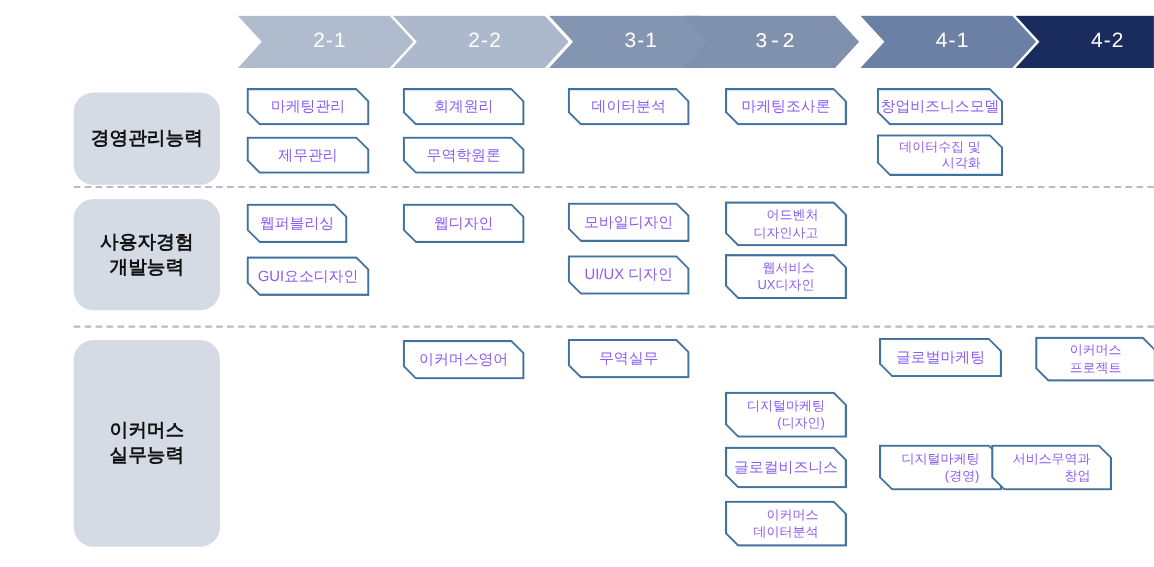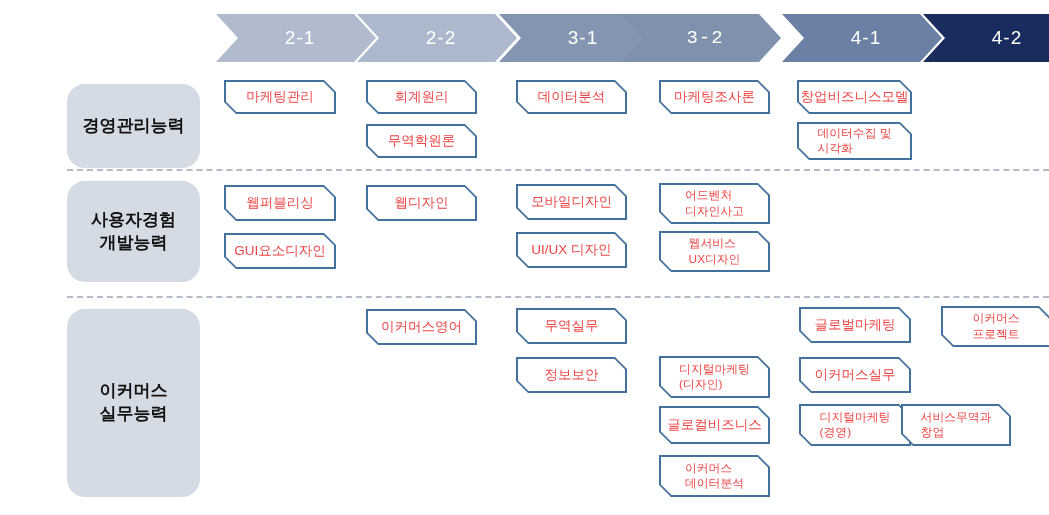--- a/index.html
+++ b/index.html
@@ -38,22 +38,22 @@
   }
   .d0{top:169px;} .d1{top:296px;}
   
   .course{
     position:absolute;background:#41719C;
     clip-path:polygon(0 0,calc(100% - 12px) 0,100% 12px,100% 100%,12px 100%,0 calc(100% - 12px));
   }
   .course .ci{
     position:absolute;inset:1.7px;background:#fff;
     clip-path:polygon(0 0,calc(100% - 11px) 0,100% 11px,100% 100%,11px 100%,0 calc(100% - 11px));
-    display:flex;align-items:center;justify-content:center;text-align:left;
-    font-size:13.5px;line-height:1.25;white-space:pre-line;color:#ef4444;
+    display:flex;align-items:center;justify-content:center;text-align:right;
+    font-size:13.5px;line-height:1.25;white-space:pre-line;color:#8b5cf6;
   }
   .course.sm .ci{font-size:11.8px;line-height:1.3;}
 </style>
 </head>
 <body>
 
 <div id="stage">
 
   <div class="chev c0">
       <span>2-1</span>
@@ -91,29 +91,32 @@
     </div>
   <div class="course" style="left:477px;top:80px;width:111px;height:34px">
       <div class="ci">데이터분석</div>
     </div>
   <div class="course" style="left:620px;top:80px;width:111px;height:34px">
       <div class="ci">마케팅조사론</div>
     </div>
   <div class="course" style="left:758px;top:80px;width:115px;height:34px">
       <div class="ci">창업비즈니스모델</div>
     </div>
+  <div class="course" style="left:185px;top:124px;width:112px;height:34px">
+      <div class="ci">제무관리</div>
+    </div>
   <div class="course" style="left:327px;top:124px;width:111px;height:34px">
       <div class="ci">무역학원론</div>
     </div>
   <div class="course sm" style="left:758px;top:122px;width:115px;height:38px">
       <div class="ci">데이터수집 및
 시각화</div>
     </div>
 
-  <div class="course" style="left:185px;top:185px;width:112px;height:36px">
+  <div class="course" style="left:185px;top:185px;width:92px;height:36px">
       <div class="ci">웹퍼블리싱</div>
     </div>
   <div class="course" style="left:327px;top:185px;width:111px;height:36px">
       <div class="ci">웹디자인</div>
     </div>
   <div class="course" style="left:477px;top:184px;width:111px;height:36px">
       <div class="ci">모바일디자인</div>
     </div>
   <div class="course sm" style="left:620px;top:183px;width:111px;height:41px">
       <div class="ci">어드벤처
@@ -136,29 +139,23 @@
   <div class="course" style="left:477px;top:308px;width:111px;height:36px">
       <div class="ci">무역실무</div>
     </div>
   <div class="course" style="left:760px;top:307px;width:112px;height:36px">
       <div class="ci">글로벌마케팅</div>
     </div>
   <div class="course sm" style="left:902px;top:306px;width:110px;height:41px">
       <div class="ci">이커머스
 프로젝트</div>
     </div>
-  <div class="course" style="left:477px;top:357px;width:111px;height:36px">
-      <div class="ci">정보보안</div>
-    </div>
   <div class="course sm" style="left:620px;top:356px;width:111px;height:42px">
       <div class="ci">디지털마케팅
 (디자인)</div>
-    </div>
-  <div class="course" style="left:760px;top:357px;width:112px;height:36px">
-      <div class="ci">이커머스실무</div>
     </div>
   <div class="course" style="left:620px;top:406px;width:111px;height:38px">
       <div class="ci">글로컬비즈니스</div>
     </div>
   <div class="course sm" style="left:760px;top:404px;width:112px;height:42px">
       <div class="ci">디지털마케팅
 (경영)</div>
     </div>
   <div class="course sm" style="left:862px;top:404px;width:110px;height:42px">
       <div class="ci">서비스무역과

